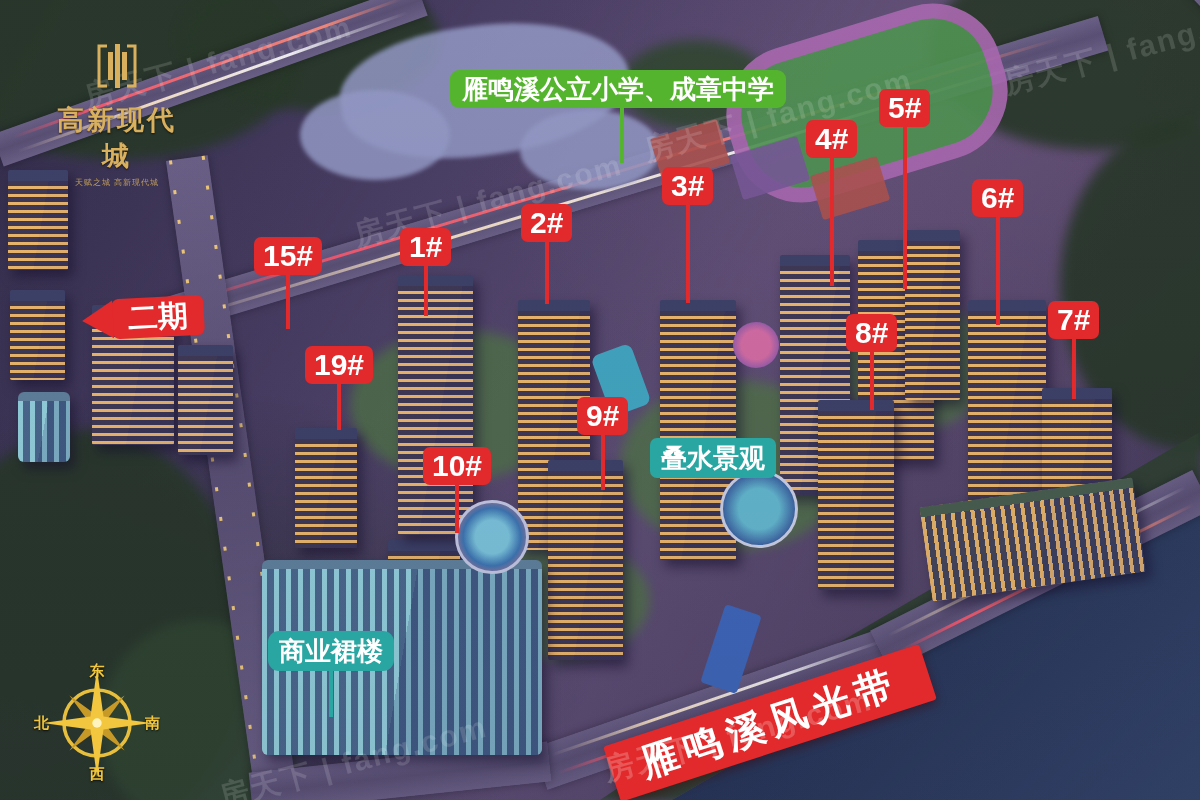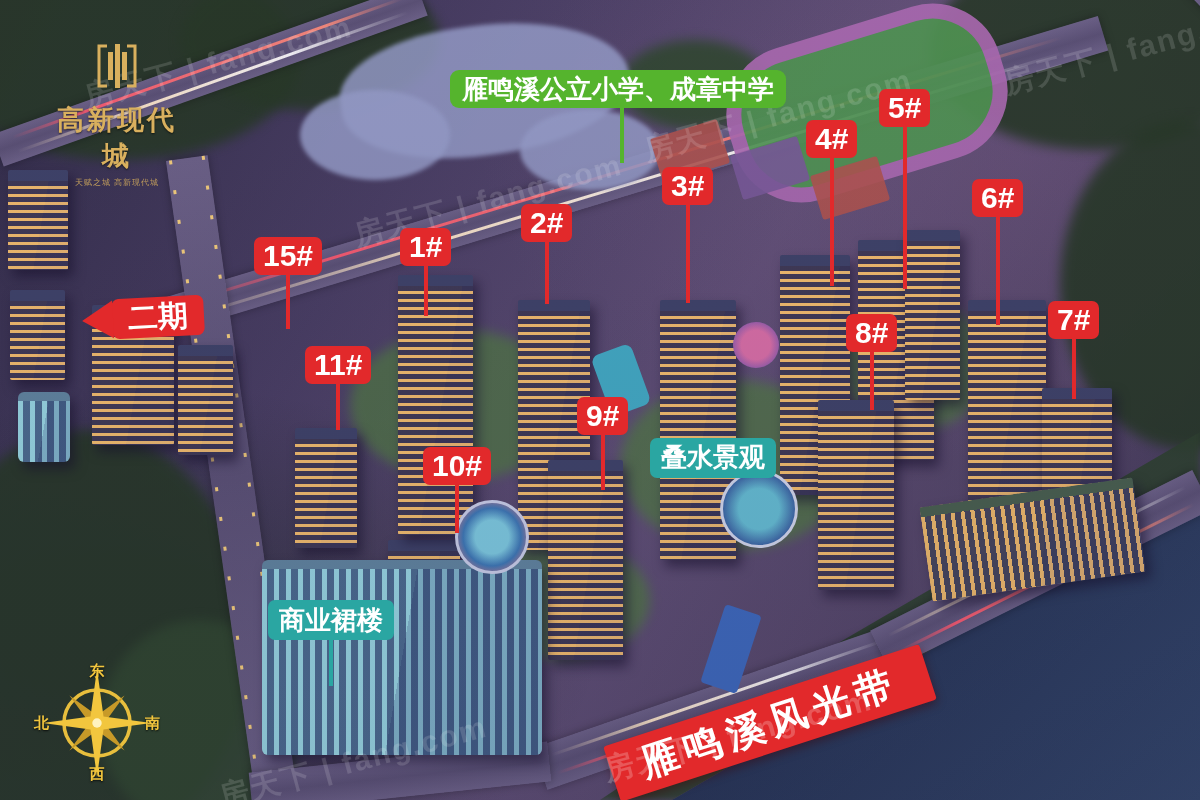--- a/index.html
+++ b/index.html
@@ -225,32 +225,32 @@
     </div>
   <div class="tag lbl-red" style="left:577px;top:397px;">
     <span>9#</span>
     <i class="stem" style="height:55px;"></i>
     </div>
   <div class="tag lbl-red" style="left:380px;top:447px;margin-left:43px;">
     <span>10#</span>
     <i class="stem" style="height:48px;"></i>
     </div>
   <div class="tag lbl-red" style="left:305px;top:346px;">
-    <span>11#</span>
+    <span>19#</span>
     <i class="stem" style="height:46px;"></i>
     </div>
   <div class="tag lbl-red" style="left:254px;top:237px;">
     <span>15#</span>
     <i class="stem" style="height:54px;"></i>
     </div>
 
-  <div class="tag lbl-teal" style="left:650px;top:438px;font-family:Liberation Serif, serif;">
+  <div class="tag lbl-teal" style="left:650px;top:438px;">
     <span>叠水景观</span>
   </div>
-  <div class="tag lbl-teal" style="left:268px;top:600px;">
+  <div class="tag lbl-teal" style="left:268px;top:631px;border-radius:11px;">
     <span>商业裙楼</span>
     <i class="stem teal" style="height:46px;"></i>
   </div>
 
   <div class="banner">
     <span>雁鸣溪风光带</span>
   </div>
 
   <div class="compass">
     <span class="pt e">东</span>

